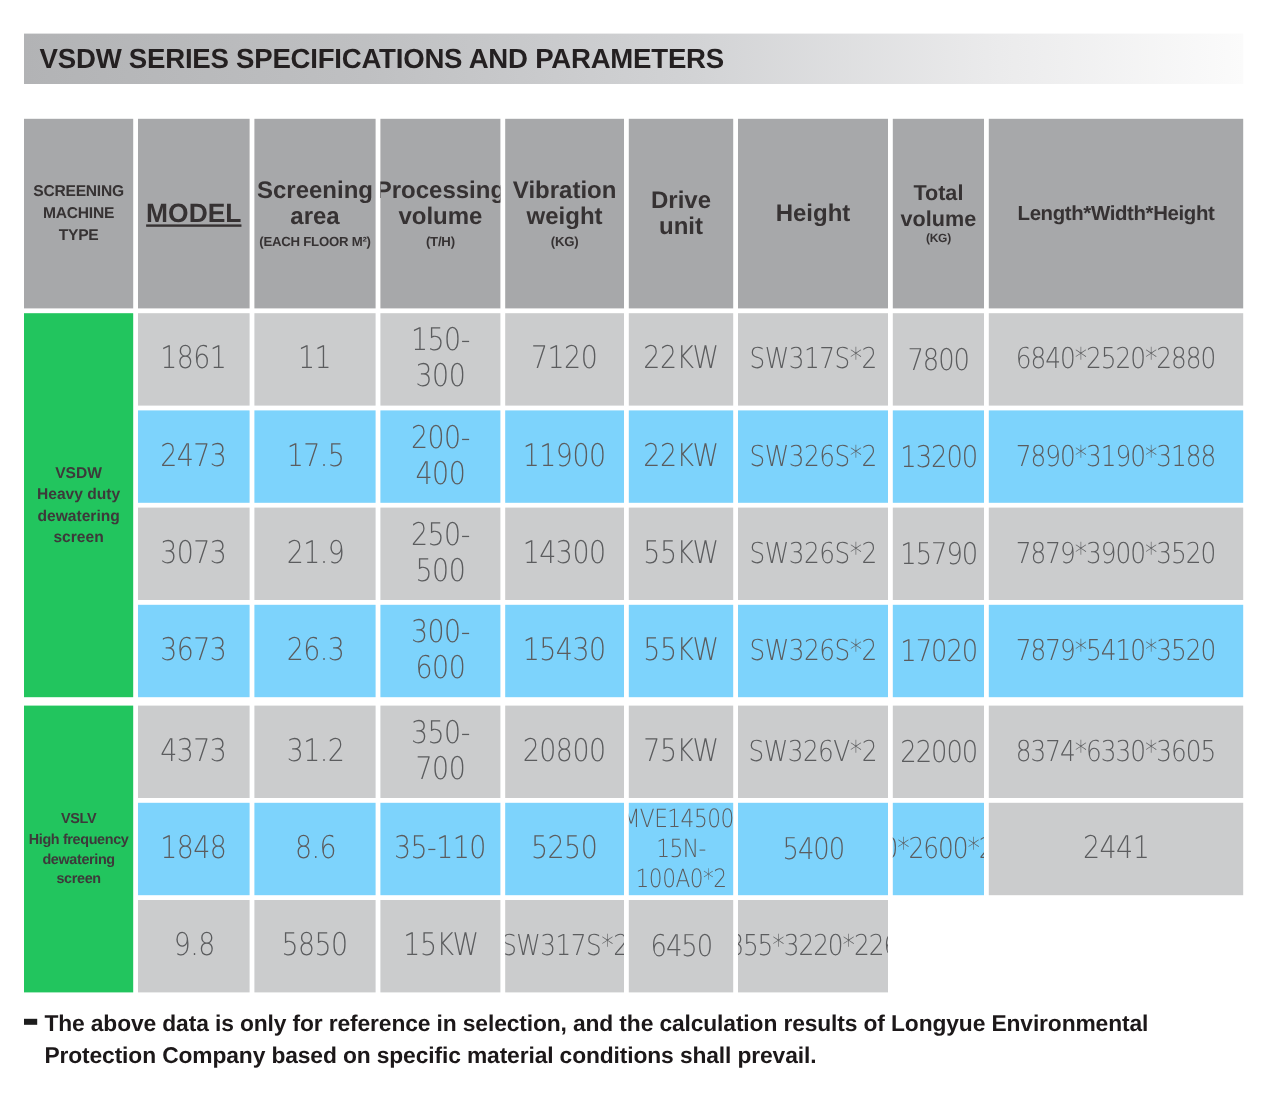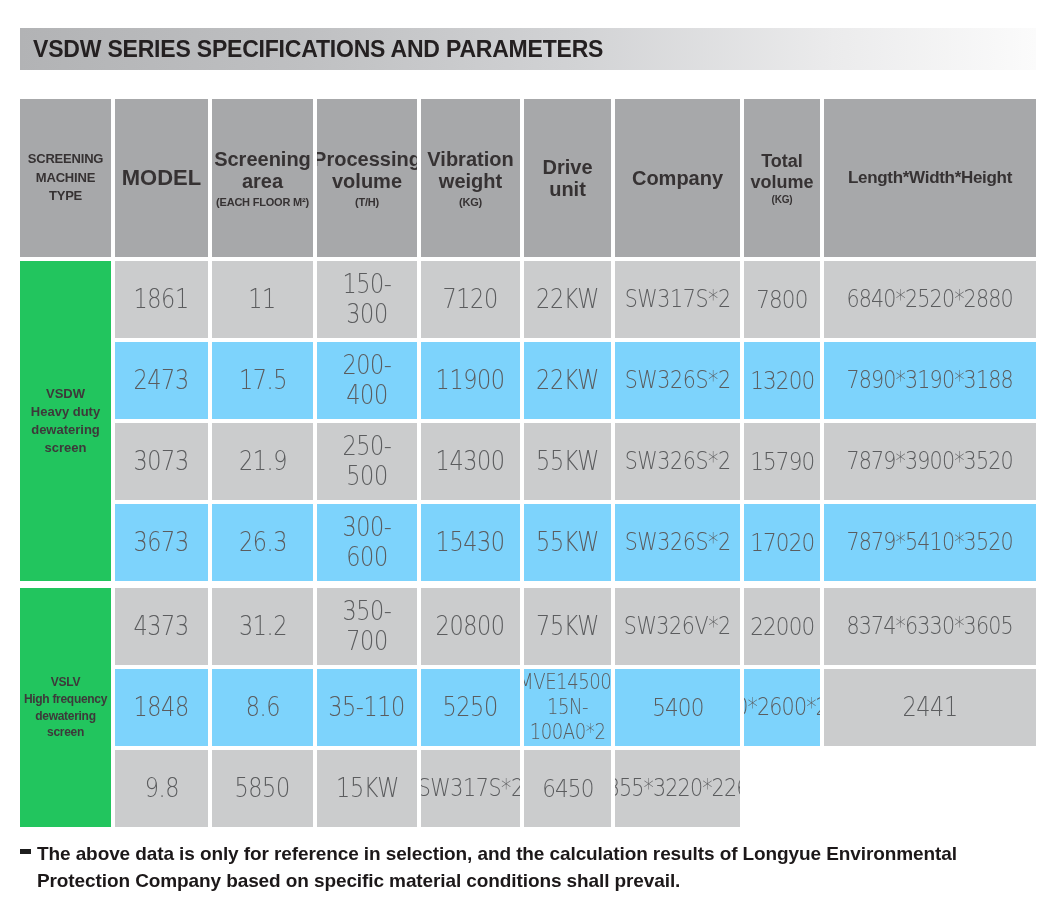--- a/index.html
+++ b/index.html
@@ -44,21 +44,21 @@
     align-items: center; justify-content: center;
     text-align: center;
     overflow: hidden;
   }
 
   
   .hc { background: #a7a8aa; color: #363233; }
   .h-main { font-weight: bold; font-size: 20px; line-height: 1.12; white-space: pre-line; }
   .h-sub  { font-weight: bold; font-size: 11px; margin-top: 4px; letter-spacing: -0.2px; }
   .hc-type .h-main { font-size: 13px; line-height: 1.45; letter-spacing: -0.2px; }
-  .hc-model .h-main { font-size: 22px; }
+  .hc-model .h-main { font-size: 22px; text-decoration: underline; }
   .hc-tw .h-main { font-size: 18px; }
   .hc-tw .h-sub { font-size: 10px; margin-top: 2px; }
   .hc-lwh .h-main { font-size: 17px; letter-spacing: -0.3px; }
 
   
   .type-cell { background: #22c55e; color: #3d393a; }
   .type-text { font-weight: bold; font-size: 13px; line-height: 1.4; white-space: pre-line; }
   .type-vslv .type-text { font-size: 12px; letter-spacing: -0.3px; }
 
   
@@ -126,21 +126,21 @@
     <div class="cell hc">
         <span class="h-main">Vibration
 weight</span>
         <span class="h-sub">(KG)</span>
       </div>
     <div class="cell hc">
         <span class="h-main">Drive
 unit</span>
       </div>
     <div class="cell hc">
-        <span class="h-main">Company</span>
+        <span class="h-main">Height</span>
       </div>
     <div class="cell hc hc-tw">
         <span class="h-main">Total
 volume</span>
         <span class="h-sub">(KG)</span>
       </div>
     <div class="cell hc hc-lwh">
         <span class="h-main">Length*Width*Height</span>
       </div>
   </div>

